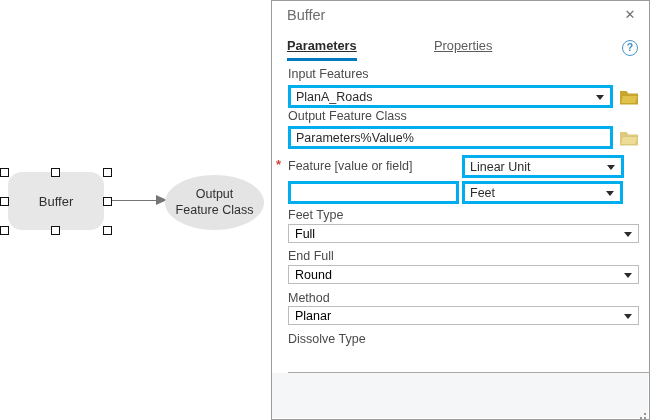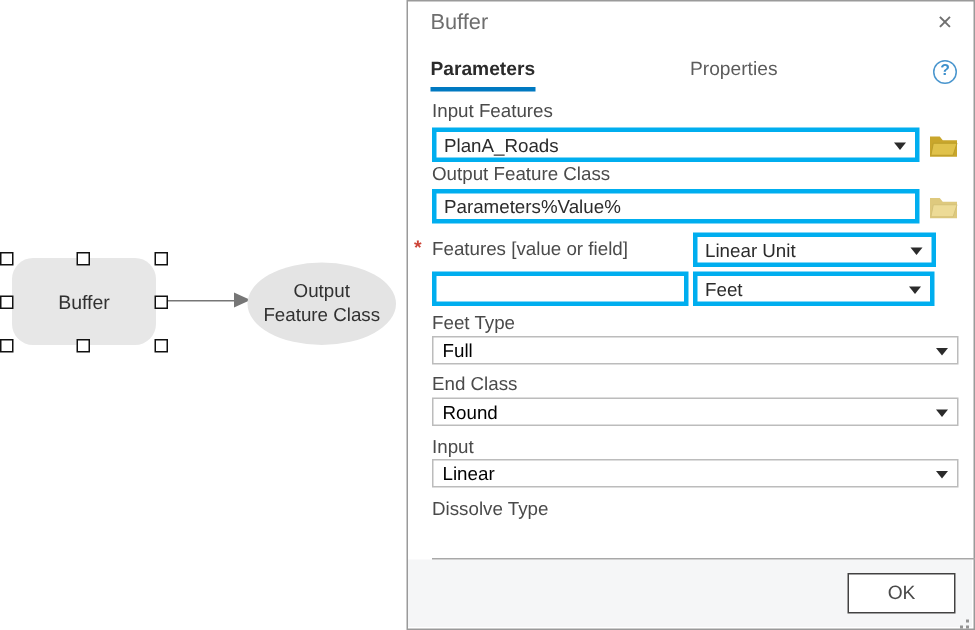--- a/index.html
+++ b/index.html
@@ -24,25 +24,25 @@
   .node-ellipse span { width:80px; }
 
   
   #panel { position:absolute; left:271px; top:0; width:379px; height:420px;
            background:#fff; border:1.5px solid #9a9a9a; }
   .p-abs { position:absolute; }
   .panel-title { left:15px; top:6px; font-size:14.5px; color:#6e6e6e; }
   .close-btn { right:10px; top:5px; font-size:13px; color:#707070; cursor:default;
                width:18px; height:18px; text-align:center; line-height:18px; }
 
-  .tab { top:37px; font-size:12.8px; color:#5c5c5c; padding-bottom:5px; }
+  .tab { top:37px; font-size:12.8px; color:#5c5c5c; padding-bottom:5px;text-decoration:underline; }
   .tab.active { color:#2b2b2b; font-weight:700; border-bottom:3px solid #0079c1; }
   #tab-params { left:15px; }
   #tab-env    { left:88px; }
-  #tab-props  { left:188px; }
+  #tab-props  { left:162px; }
   .help-circle { right:11px; top:39px; width:16px; height:16px; border:1.6px solid #4a96ce;
                  border-radius:50%; color:#3d90cc; font-size:10.5px; font-weight:700;
                  text-align:center; line-height:13px; }
 
   .flabel { font-size:12.5px; color:#4a4a4a; }
   .req { color:#cd4437; font-size:13px; font-weight:700; }
 
   .combo-hl, .input-hl { border:3px solid #00aeef; background:#fff; height:23px;
                          font-size:12.5px; color:#2b2b2b; }
   .combo-hl .txt, .input-hl .txt { position:absolute; left:5px; top:1px; line-height:16px; white-space:nowrap; }
@@ -119,51 +119,50 @@
     <span class="txt">Parameters%Value%</span>
   </div>
   <div class="p-abs" style="left:347px;top:129px">
     <svg class="folder lighter" viewBox="0 0 20 16">
       <path d="M1 2 h6.5 l2 2.5 H19 v11 H1 Z" fill="#d3b754"></path>
       <path d="M3.2 6.5 H19 l-2.6 8 H1.6 Z" fill="#e7cf74" stroke="#c4ab4a" stroke-width="0.6"></path>
     </svg>
   </div>
 
   <span class="p-abs req" style="left:4px;top:156px">*</span>
-  <div class="p-abs flabel" style="left:16px;top:158px">Features [value or field]</div>
+  <div class="p-abs flabel" style="left:16px;top:158px">Feature [value or field]</div>
   <div class="p-abs combo-hl" style="left:190px;top:154px;width:162px">
     <span class="txt">Linear Unit</span>
     <span class="caret"></span>
   </div>
 
   <div class="p-abs input-hl" style="left:16px;top:180px;width:171px">
     <input class="bare" type="text" value="" style="">
   </div>
   <div class="p-abs combo-hl" style="left:190px;top:180px;width:161px">
     <span class="txt">Feet</span>
     <span class="caret"></span>
   </div>
 
   <div class="p-abs flabel" style="left:16px;top:207px">Feet Type</div>
   <div class="p-abs combo-plain" style="top:223px">
     <span class="txt">Full</span>
     <span class="caret"></span>
   </div>
 
-  <div class="p-abs flabel" style="left:16px;top:248px">End Class</div>
+  <div class="p-abs flabel" style="left:16px;top:248px">End Full</div>
   <div class="p-abs combo-plain" style="top:264px">
     <span class="txt">Round</span>
     <span class="caret"></span>
   </div>
 
-  <div class="p-abs flabel" style="left:16px;top:290px">Input</div>
+  <div class="p-abs flabel" style="left:16px;top:290px">Method</div>
   <div class="p-abs combo-plain" style="top:305px">
-    <span class="txt">Linear</span>
+    <span class="txt">Planar</span>
     <span class="caret"></span>
   </div>
 
   <div class="p-abs flabel" style="left:16px;top:331px">Dissolve Type</div>
 
   <div class="p-abs footer-bg"></div>
   <div class="p-abs footer-sep"></div>
-  <div class="p-abs ok-btn">OK</div>
   <div class="p-abs grip"></div>
 </div>
 
 </body></html>

